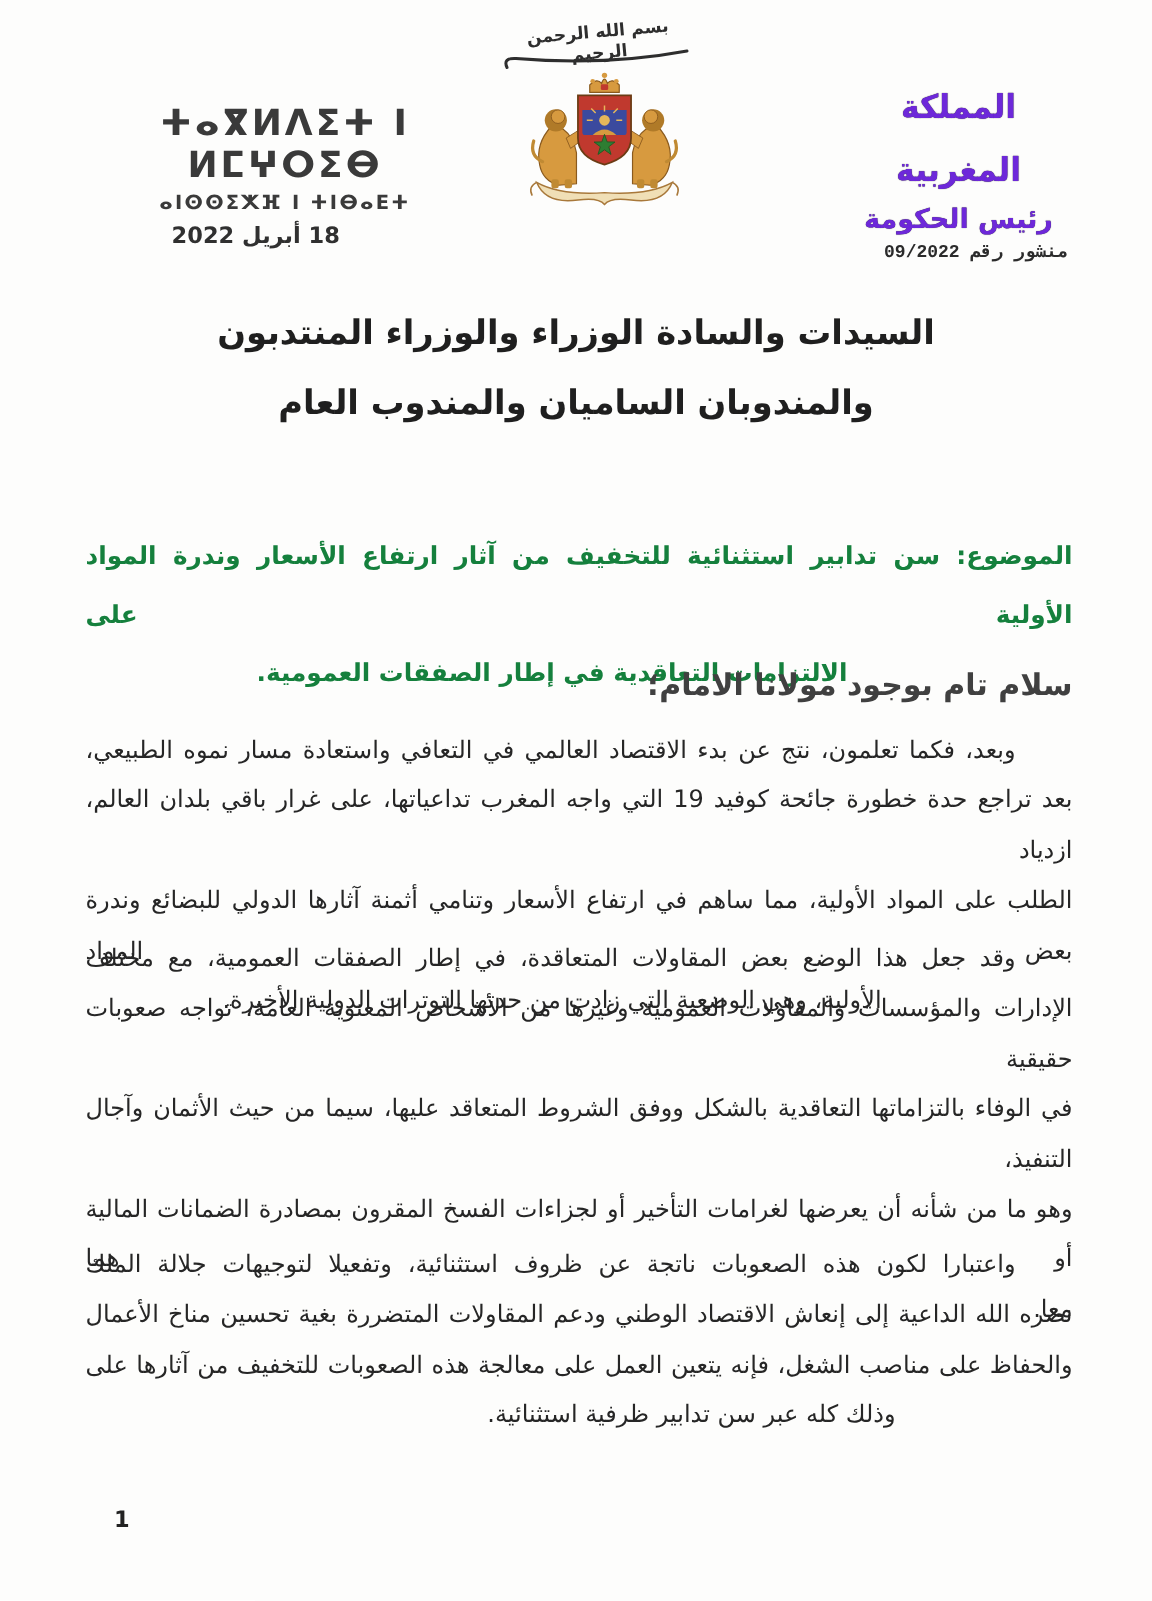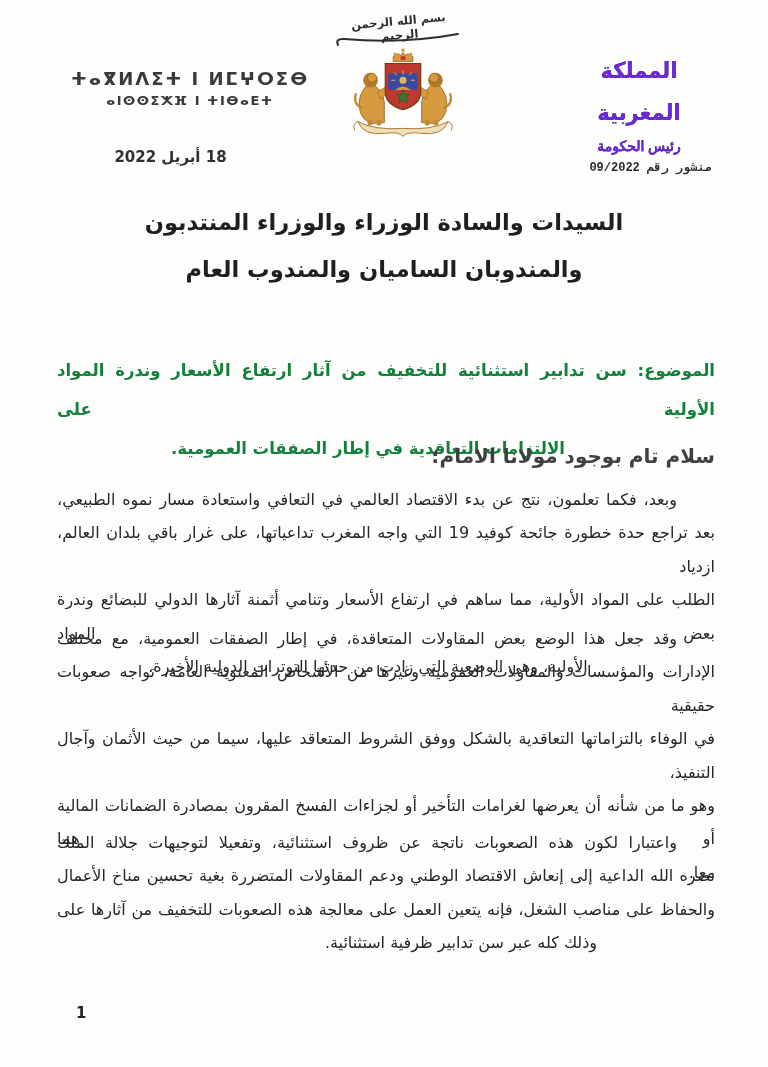--- a/index.html
+++ b/index.html
@@ -3,30 +3,30 @@
 <meta charset="utf-8">
 <style>
   html,body{margin:0;padding:0;background:#ffffff;}
   .page{
     position:relative; width:768px; height:1067px; background:#fdfdfc;
     font-family:"DejaVu Sans", sans-serif; color:#262626; overflow:hidden;
     direction:rtl;
   }
   
   .tifinagh{position:absolute; left:55px; top:68px; width:270px; text-align:center; direction:ltr; color:#3a3a3a;}
-  .tifinagh .t1{font-size:18px; font-weight:bold; letter-spacing:2px;}
+  .tifinagh .t1{font-size:24px; font-weight:bold; letter-spacing:2px;}
   .tifinagh .t2{font-size:13px; font-weight:bold; letter-spacing:1.5px; margin-top:4px;text-align:center;}
   .date{position:absolute; left:103px; top:148px; width:135px; text-align:center; font-size:15px; font-weight:bold; color:#303030;}
   .bismillah-wrap{position:absolute; left:326px; top:12px; width:140px; height:40px;}
   .bismillah-wrap .txt{position:absolute; left:14px; top:2px; width:118px; text-align:center; font-size:11.5px; font-weight:bold; color:#2e2e2e; transform:rotate(-5deg);}
   .bismillah-wrap svg{position:absolute; left:0; top:0;}
   .emblem{position:absolute; left:344px; top:44px; width:118px; height:100px;}
   .royal-callig{position:absolute; left:560px; top:52px; width:158px; text-align:center; color:#6d28d9;}
   .royal-callig .kingdom{font-size:21px; font-weight:bold; line-height:40px; text-shadow:0 0 .6px #1d1d1d; transform:scaleY(1.05);}
-  .royal-callig .hog{font-size:14px; font-weight:bold; line-height:30px; text-shadow:0 0 .5px #1d1d1d;font-family:Liberation Serif, serif;}
+  .royal-callig .hog{font-size:18px; font-weight:bold; line-height:30px; text-shadow:0 0 .5px #1d1d1d;}
   .circular{position:absolute; right:56px; top:160px; white-space:nowrap; font-size:12px; font-weight:bold; color:#2b2b2b;font-family:Liberation Mono, monospace;}
   
   .doc-title{position:absolute; left:0; top:199px; width:768px; text-align:center; font-size:22.5px; font-weight:bold; color:#1f1f1f; line-height:47px;}
   
   .subject{position:absolute; left:57px; top:351px; width:658px; font-size:16.5px; font-weight:bold; color:#15803d;}
   .subject .line{line-height:39px;}
   
   .greeting{position:absolute; left:57px; top:444px; width:658px; text-align:right; font-size:20px; font-weight:bold; color:#404040;}
   
   .para{position:absolute; left:57px; width:658px; font-size:16px; color:#262626;}

